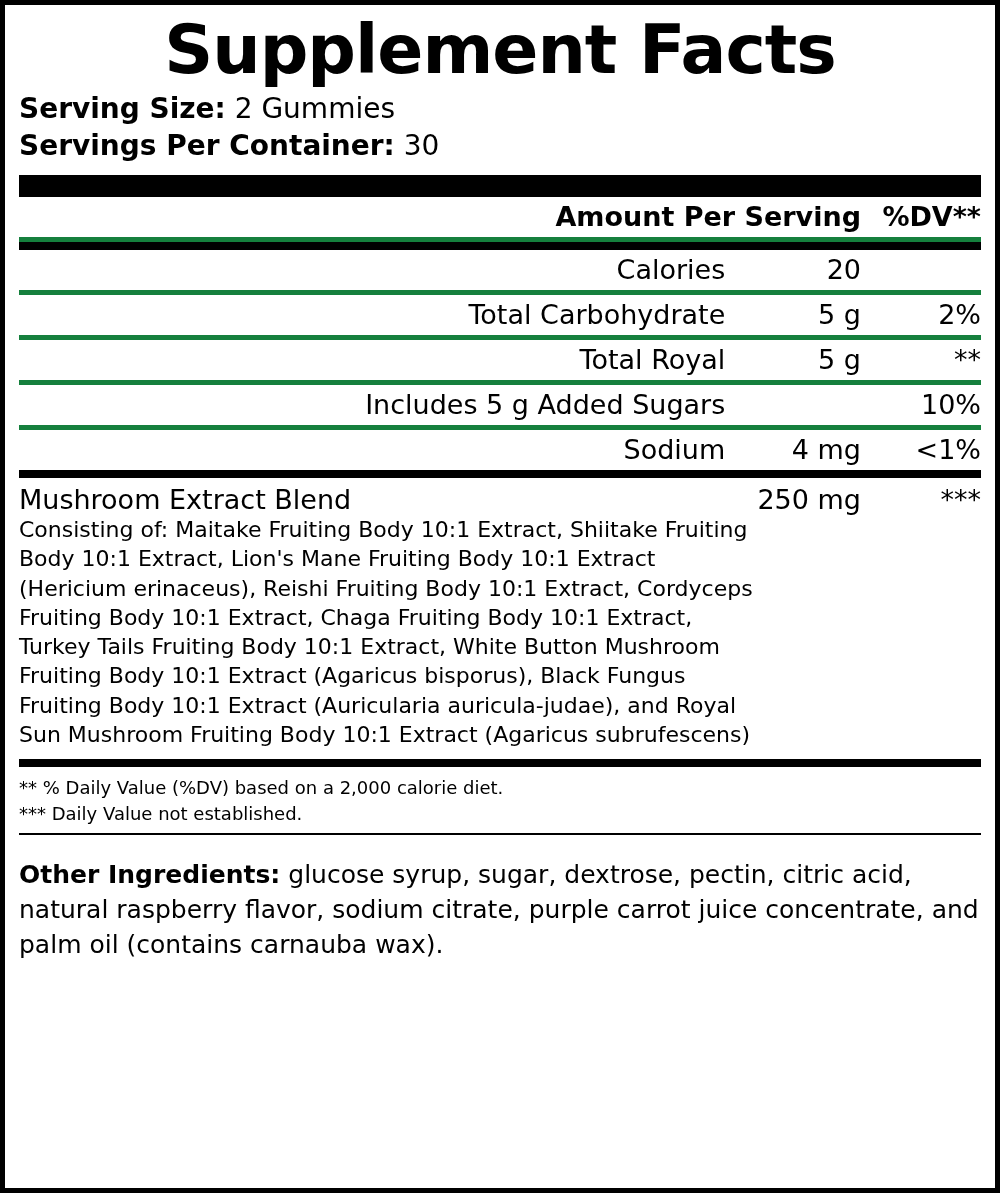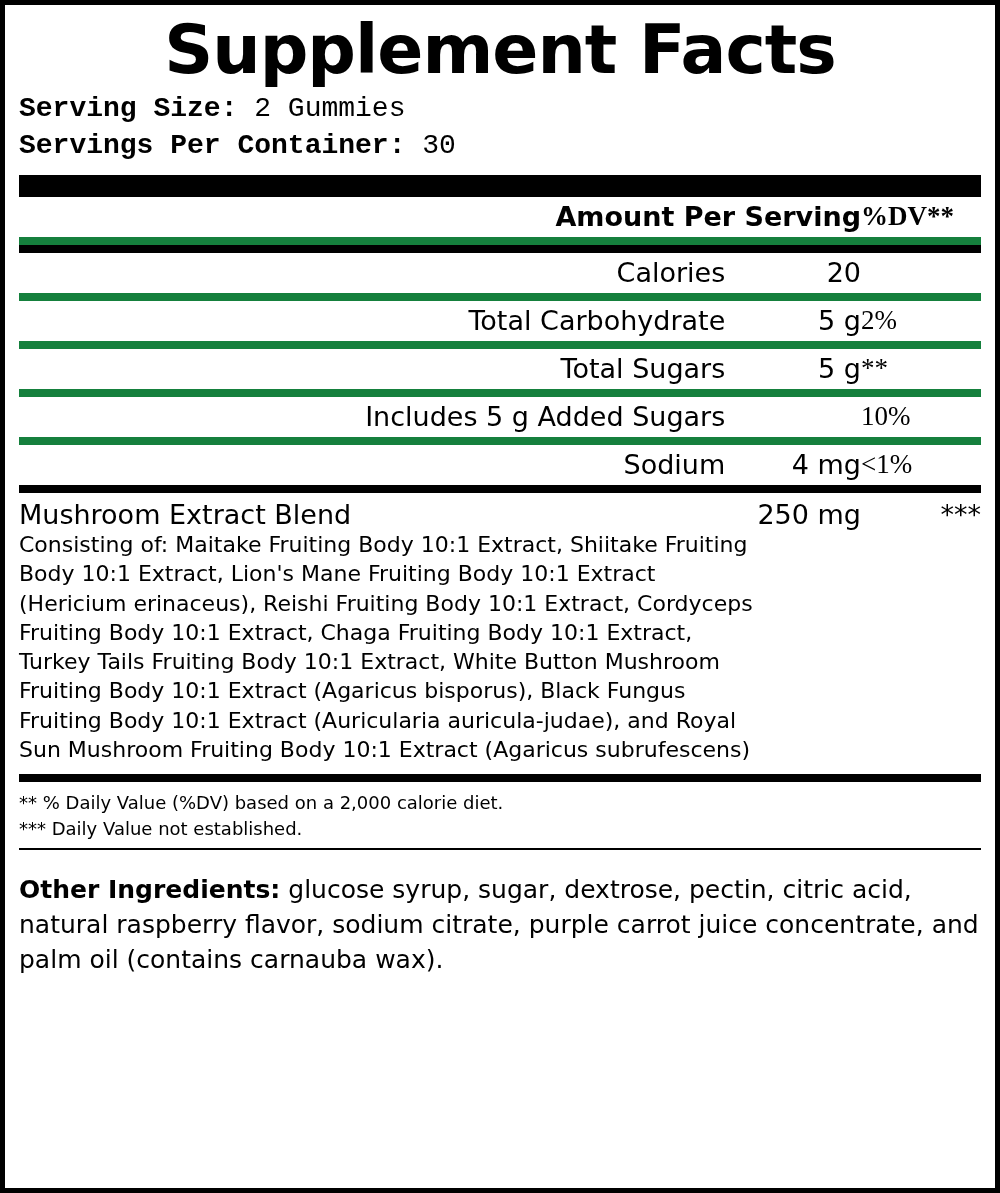--- a/index.html
+++ b/index.html
@@ -31,21 +31,20 @@
     line-height: 0.98;
     letter-spacing: -1px;
     text-align: center;
     margin: 4px 0 6px 0;
     white-space: nowrap;
   }
 
   .serving-line {
     font-size: 28px;
     line-height: 1.35;
-    font-family: Liberation Mono, monospace;
   }
   .serving-line b { font-weight: bold; }
 
   .bar-thick {
     height: 22px;
     background: #000;
     margin-top: 10px;
   }
   .rule-med {
     height: 8px;
@@ -57,26 +56,26 @@
   }
 
   table.facts {
     width: 100%;
     border-collapse: collapse;
     font-size: 27px;
   }
   table.facts td {
     padding: 4px 0 5px 0;
     vertical-align: bottom;
-    border-bottom: 8px solid #15803d;
+    border-bottom: 5px solid #15803d;
   }
   table.facts tr.no-rule td { border-bottom: none; }
   td.name { text-align: right; }
   td.amt  { text-align: right; white-space: nowrap; padding-left: 12px; }
-  td.dv   { white-space: nowrap; width: 120px; padding-left: 14px; font-family: Liberation Serif, serif; }
+  td.dv   { text-align: right; white-space: nowrap; width: 120px; padding-left: 14px; }
 
   .hdr-row td {
     font-weight: bold;
     font-size: 27px;
     border-bottom: none;
     padding-bottom: 6px;
     padding-top: 6px;
   }
 
   .indent1 { padding-left: 22px; }
@@ -149,21 +148,21 @@
         <td class="name">Calories</td>
         <td class="amt">20</td>
         <td class="dv"></td>
       </tr>
       <tr>
         <td class="name">Total Carbohydrate</td>
         <td class="amt">5 g</td>
         <td class="dv">2%</td>
       </tr>
       <tr>
-        <td class="name indent1">Total Sugars</td>
+        <td class="name indent1">Total Royal</td>
         <td class="amt">5 g</td>
         <td class="dv">**</td>
       </tr>
       <tr>
         <td class="name indent2">Includes 5 g Added Sugars</td>
         <td class="amt"></td>
         <td class="dv">10%</td>
       </tr>
       <tr class="no-rule">
         <td class="name">Sodium</td>

